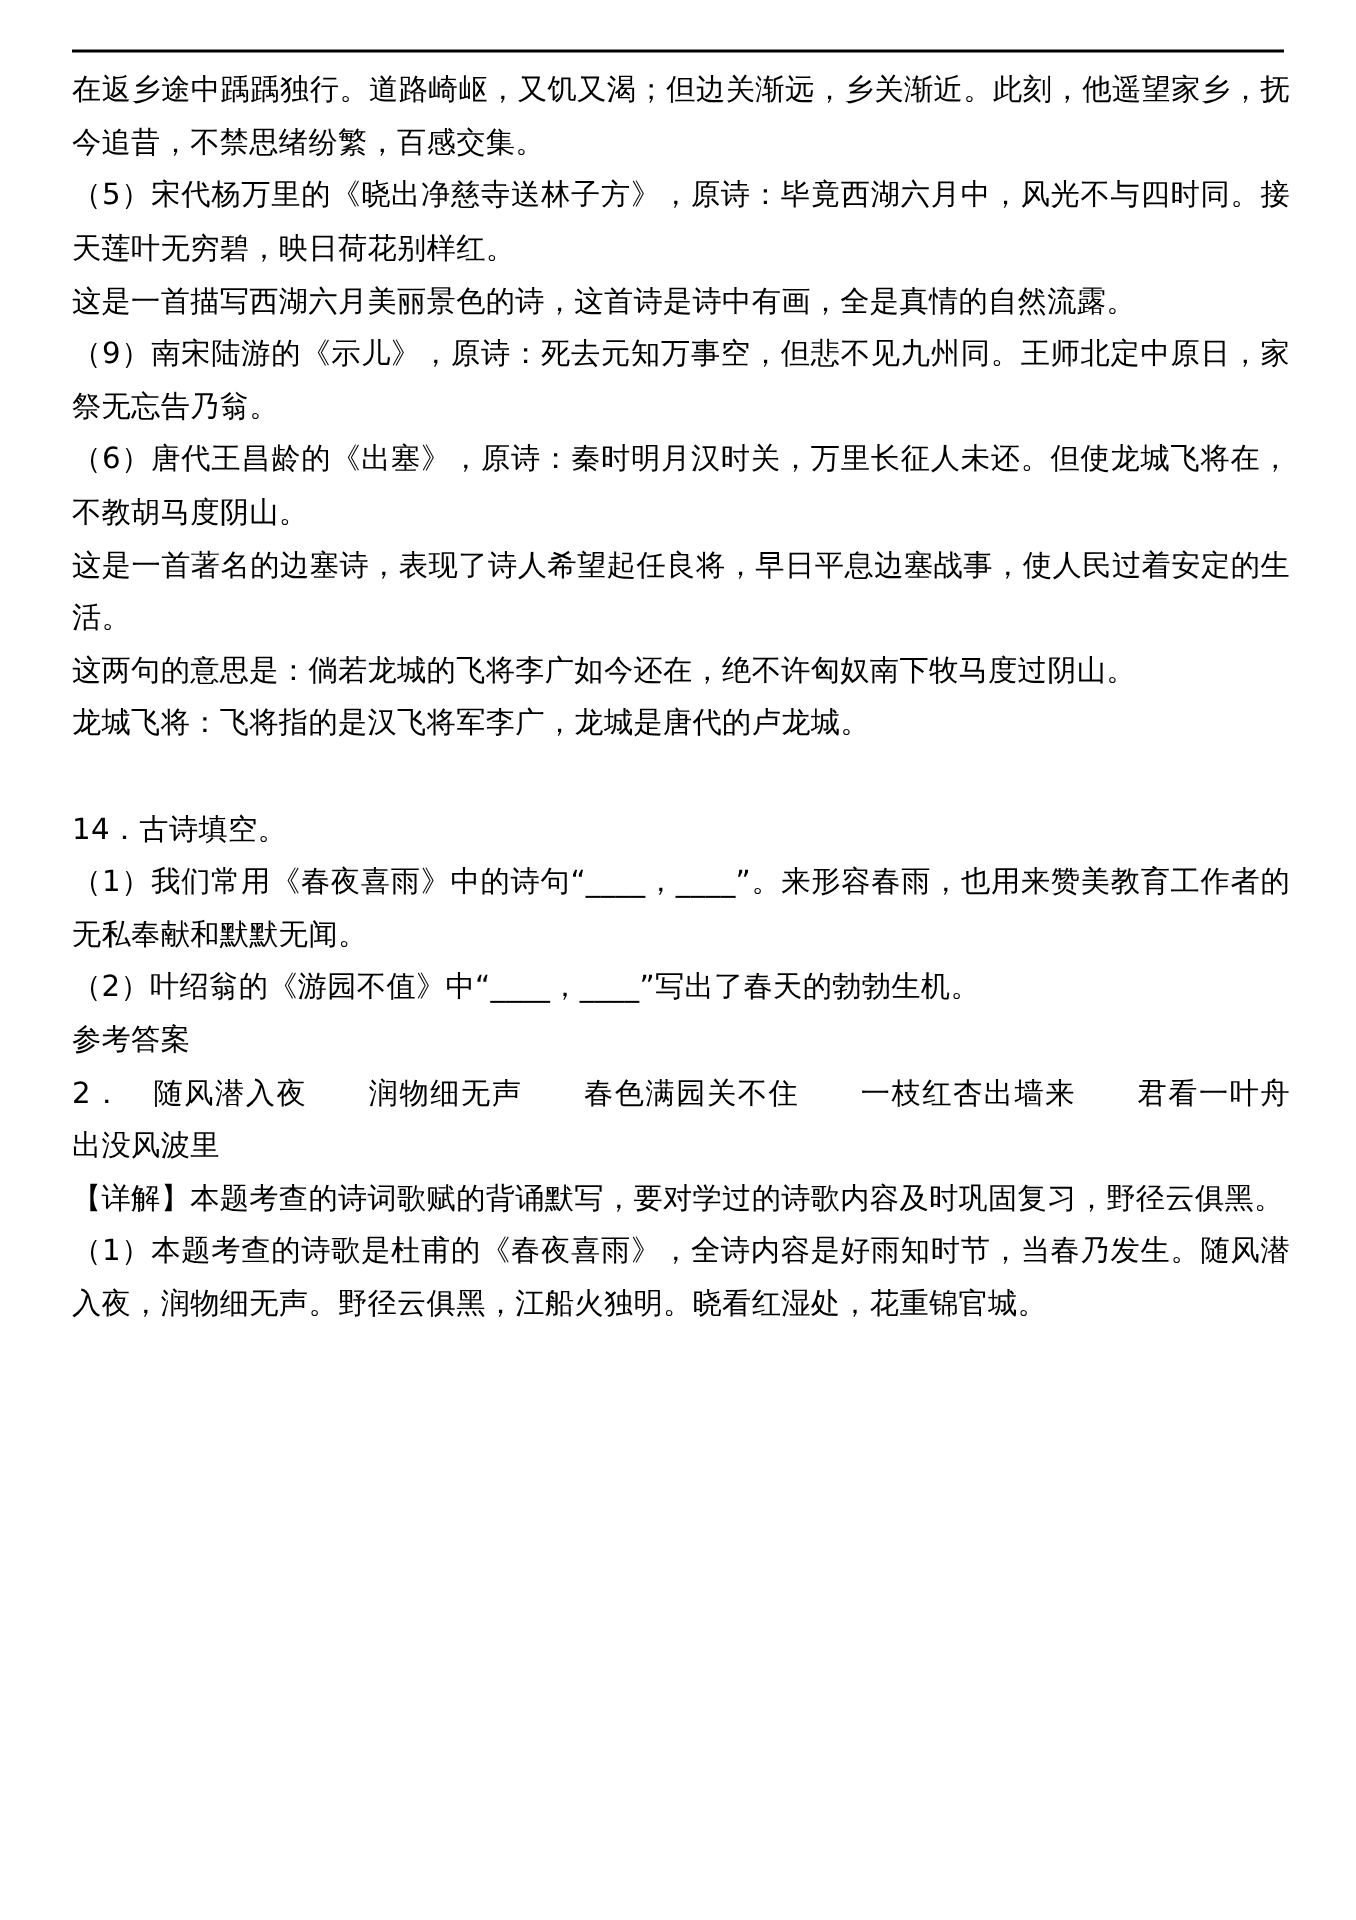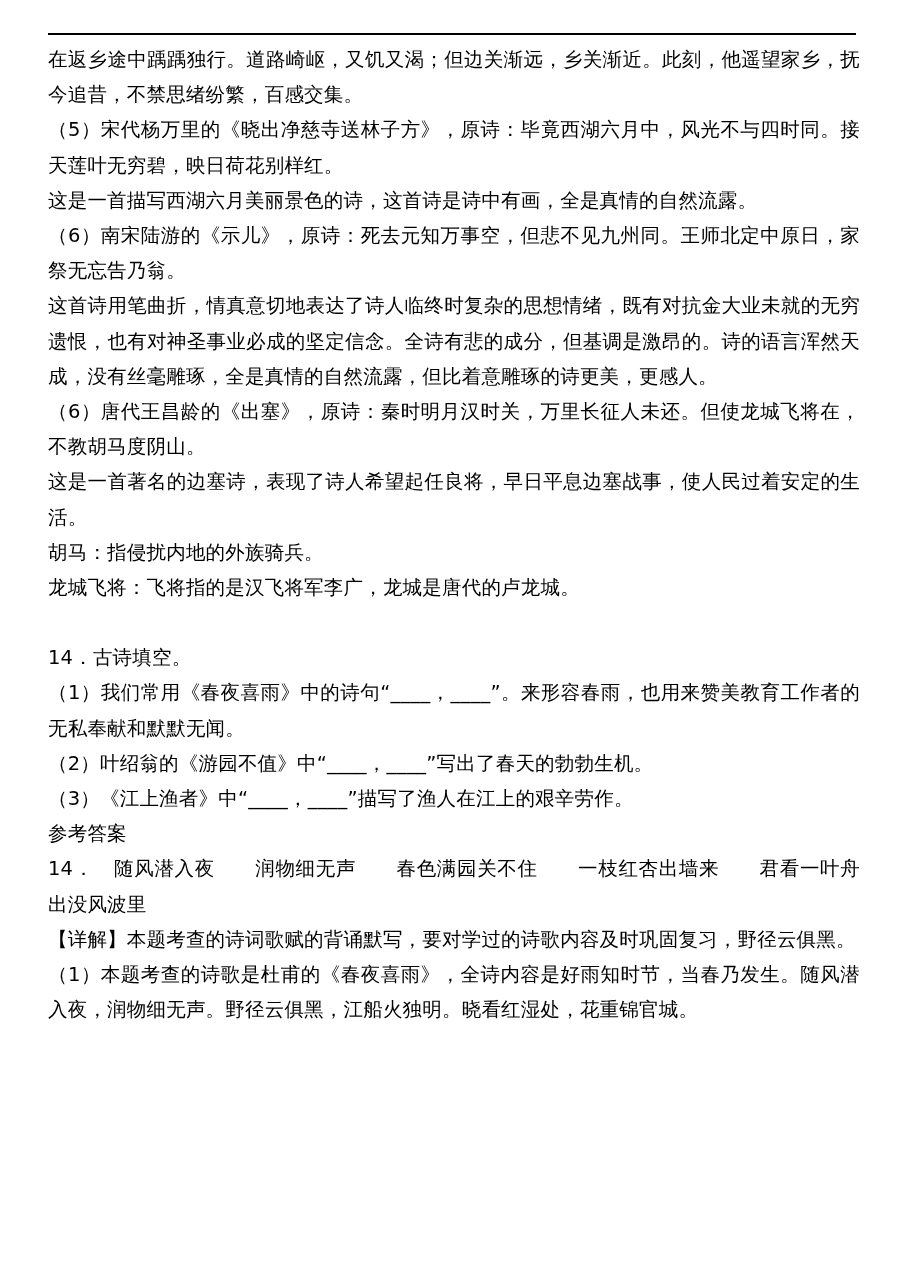--- a/index.html
+++ b/index.html
@@ -56,29 +56,27 @@
 </style>
 </head>
 <body>
 
 <div class="page">
   <div class="rule-top"></div>
   <div class="content">
     <p>在返乡途中踽踽独行。道路崎岖，又饥又渴；但边关渐远，乡关渐近。此刻，他遥望家乡，抚今追昔，不禁思绪纷繁，百感交集。</p>
     <p>（5）宋代杨万里的《晓出净慈寺送林子方》，原诗：毕竟西湖六月中，风光不与四时同。接天莲叶无穷碧，映日荷花别样红。</p>
     <p>这是一首描写西湖六月美丽景色的诗，这首诗是诗中有画，全是真情的自然流露。</p>
-    <p>（6）南宋陆游的《示儿》，原诗：死去元知万事空，但悲不见九州同。王师北定中原日，家祭无忘告乃翁。</p>
-    <p>这首诗用笔曲折，情真意切地表达了诗人临终时复杂的思想情绪，既有对抗金大业未就的无穷遗恨，也有对神圣事业必成的坚定信念。全诗有悲的成分，但基调是激昂的。诗的语言浑然天成，没有丝毫雕琢，全是真情的自然流露，但比着意雕琢的诗更美，更感人。</p>
+    <p>（9）南宋陆游的《示儿》，原诗：死去元知万事空，但悲不见九州同。王师北定中原日，家祭无忘告乃翁。</p>
     <p>（6）唐代王昌龄的《出塞》，原诗：秦时明月汉时关，万里长征人未还。但使龙城飞将在，不教胡马度阴山。</p>
     <p>这是一首著名的边塞诗，表现了诗人希望起任良将，早日平息边塞战事，使人民过着安定的生活。</p>
-    <p>胡马：指侵扰内地的外族骑兵。</p>
+    <p>这两句的意思是：倘若龙城的飞将李广如今还在，绝不许匈奴南下牧马度过阴山。</p>
     <p>龙城飞将：飞将指的是汉飞将军李广，龙城是唐代的卢龙城。</p>
     <div class="gap-block"></div>
     <p>14．古诗填空。</p>
     <p>（1）我们常用《春夜喜雨》中的诗句“____，____”。来形容春雨，也用来赞美教育工作者的无私奉献和默默无闻。</p>
     <p>（2）叶绍翁的《游园不值》中“____，____”写出了春天的勃勃生机。</p>
-    <p>（3）《江上渔者》中“____，____”描写了渔人在江上的艰辛劳作。</p>
     <p class="bold">参考答案</p>
-    <p class="ans-line">14．　随风潜入夜　　润物细无声　　春色满园关不住　　一枝红杏出墙来　　君看一叶舟　　出没风波里</p>
+    <p class="ans-line">2．　随风潜入夜　　润物细无声　　春色满园关不住　　一枝红杏出墙来　　君看一叶舟　　出没风波里</p>
     <p>【详解】本题考查的诗词歌赋的背诵默写，要对学过的诗歌内容及时巩固复习，野径云俱黑。</p>
     <p>（1）本题考查的诗歌是杜甫的《春夜喜雨》，全诗内容是好雨知时节，当春乃发生。随风潜入夜，润物细无声。野径云俱黑，江船火独明。晓看红湿处，花重锦官城。</p>
   </div>
 </div>
 
 </body></html>

